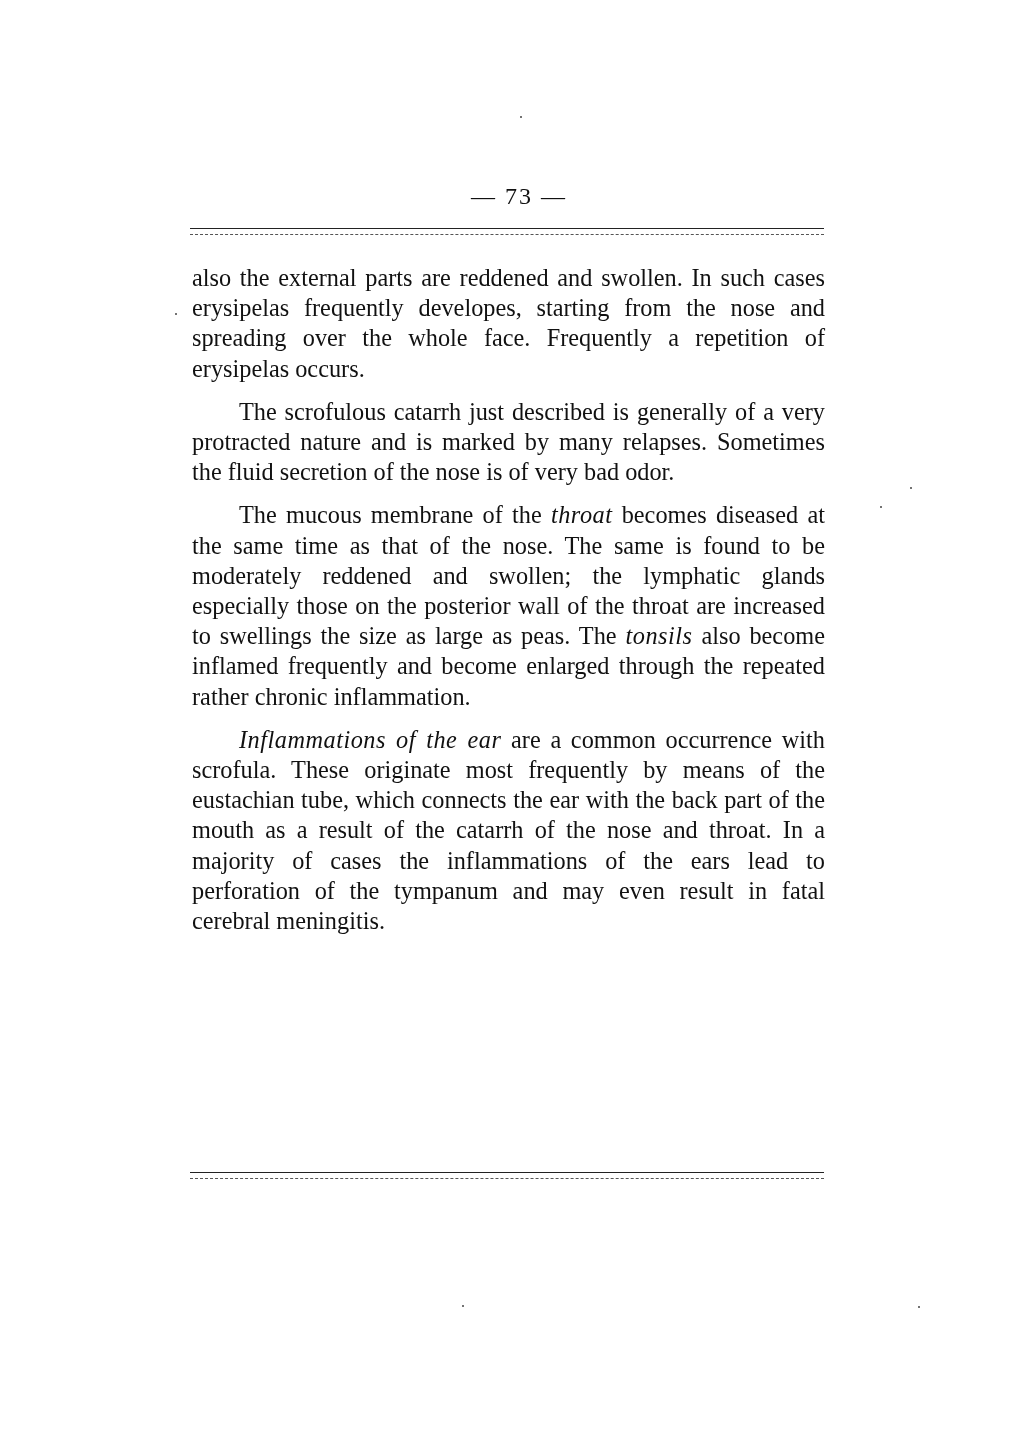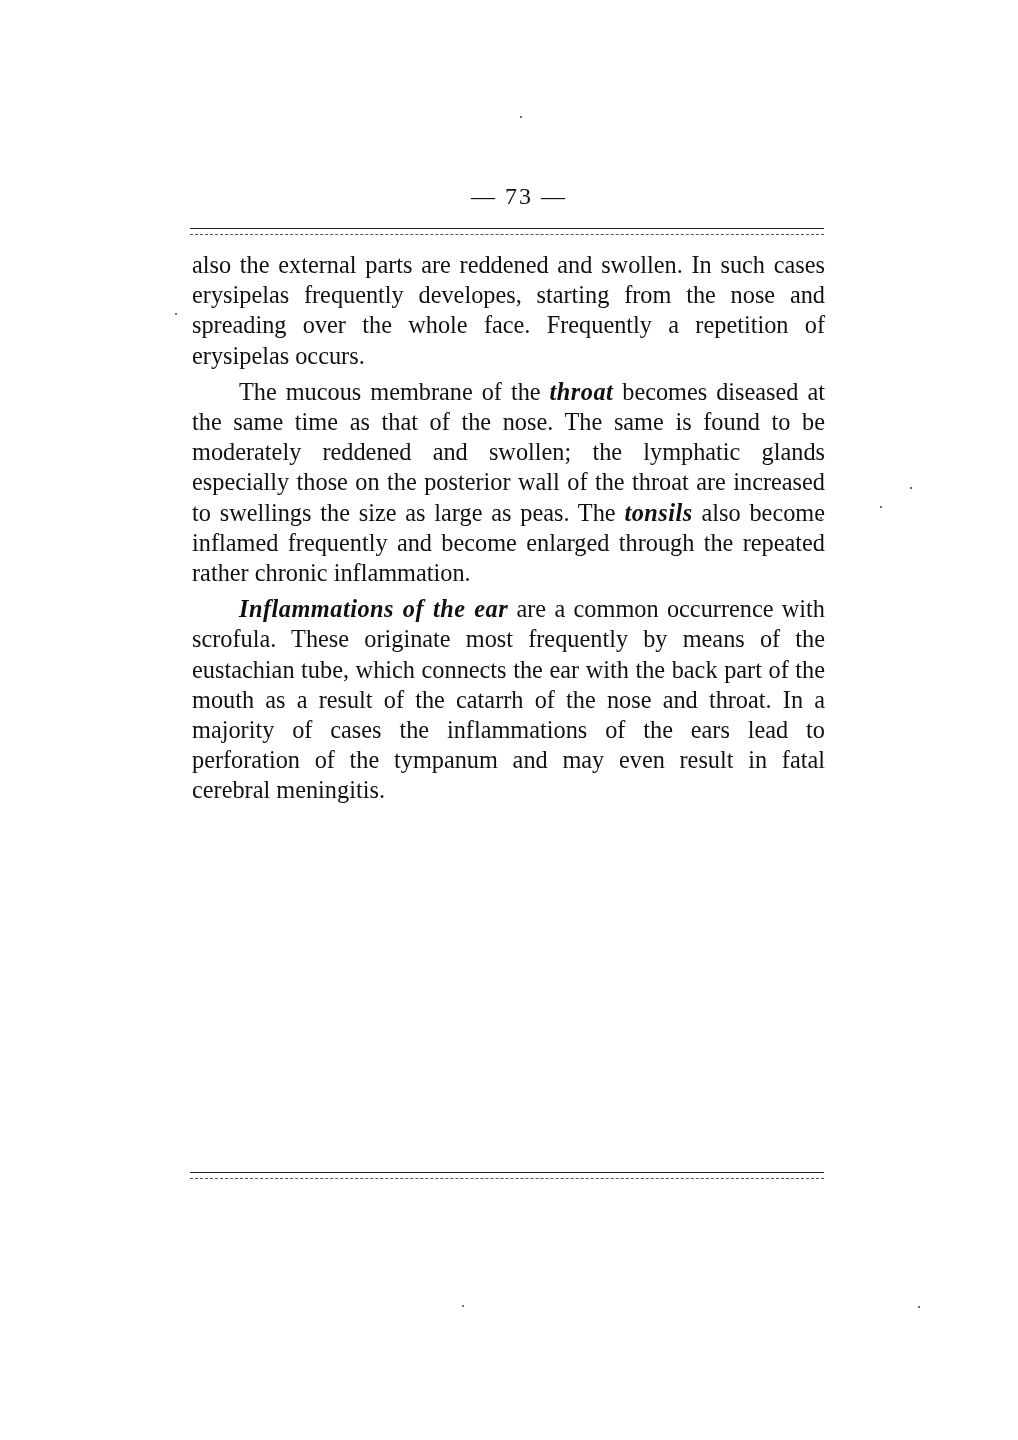--- a/index.html
+++ b/index.html
@@ -46,28 +46,28 @@
     .text-block {
       position: absolute;
       top: 250px;
       left: 192px;
       width: 633px;
       font-size: 24.3px;
       line-height: 30.2px;
       text-align: justify;
     }
     .para {
-      margin: 0 0 6px 0;
+      margin: 13px 0 6px 0;
     }
     .para.indent {
       text-indent: 47px;
     }
     em {
       font-style: italic;
-      font-weight: bold;
+      font-weight: normal;
       letter-spacing: 0.5px;
     }
     .speck {
       position: absolute;
       width: 2px;
       height: 2px;
       background: #444;
       border-radius: 1px;
     }
   </style>
@@ -76,20 +76,21 @@
 
 <div class="page-number">— 73 —</div>
 
 <div class="rule rule-top">
   <div class="line" style="top:0;"></div>
   <div class="line dashed" style="top:6px;"></div>
 </div>
 
 <div class="text-block">
   <p class="para"><span>also the external parts are reddened and swollen. In such cases erysipelas frequently developes, starting from the nose and spreading over the whole face. Frequently a repetition of erysipelas occurs.</span></p>
+  <p class="para indent"><span>The scrofulous catarrh just described is generally of a very protracted nature and is marked by many relapses. Sometimes the fluid secretion of the nose is of very bad odor.</span></p>
   <p class="para indent"><span>The mucous membrane of the </span><em>throat</em><span> becomes diseased at the same time as that of the nose. The same is found to be moderately reddened and swollen; the lymphatic glands especially those on the posterior wall of the throat are increased to swellings the size as large as peas. The </span><em>tonsils</em><span> also become inflamed frequently and become enlarged through the repeated rather chronic inflammation.</span></p>
   <p class="para indent"><em>Inflammations of the ear</em><span> are a common occurrence with scrofula. These originate most frequently by means of the eustachian tube, which connects the ear with the back part of the mouth as a result of the catarrh of the nose and throat. In a majority of cases the inflammations of the ears lead to perforation of the tympanum and may even result in fatal cerebral meningitis.</span></p>
 </div>
 
 <div class="rule rule-bottom">
   <div class="line" style="top:0;"></div>
   <div class="line dashed" style="top:6px;"></div>
 </div>
 
 <div class="speck" style="left:520px;top:116px;"></div>

